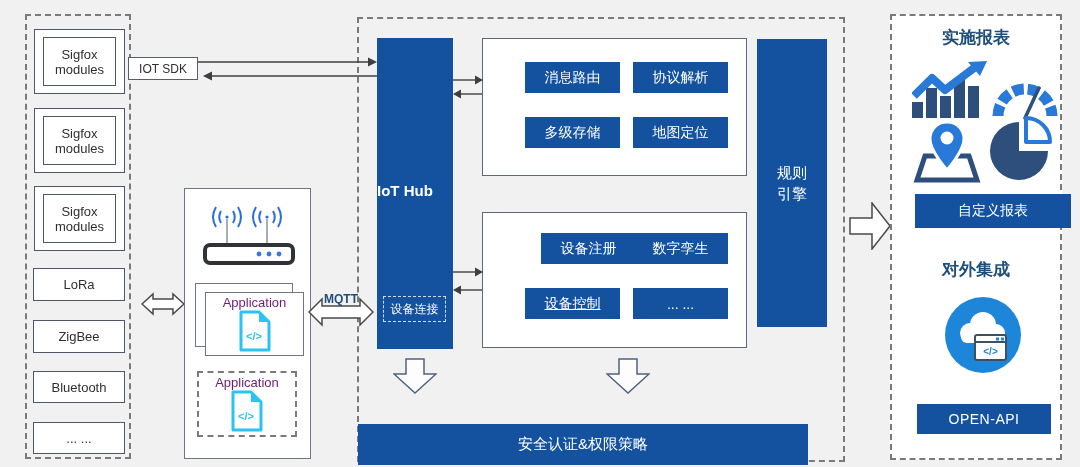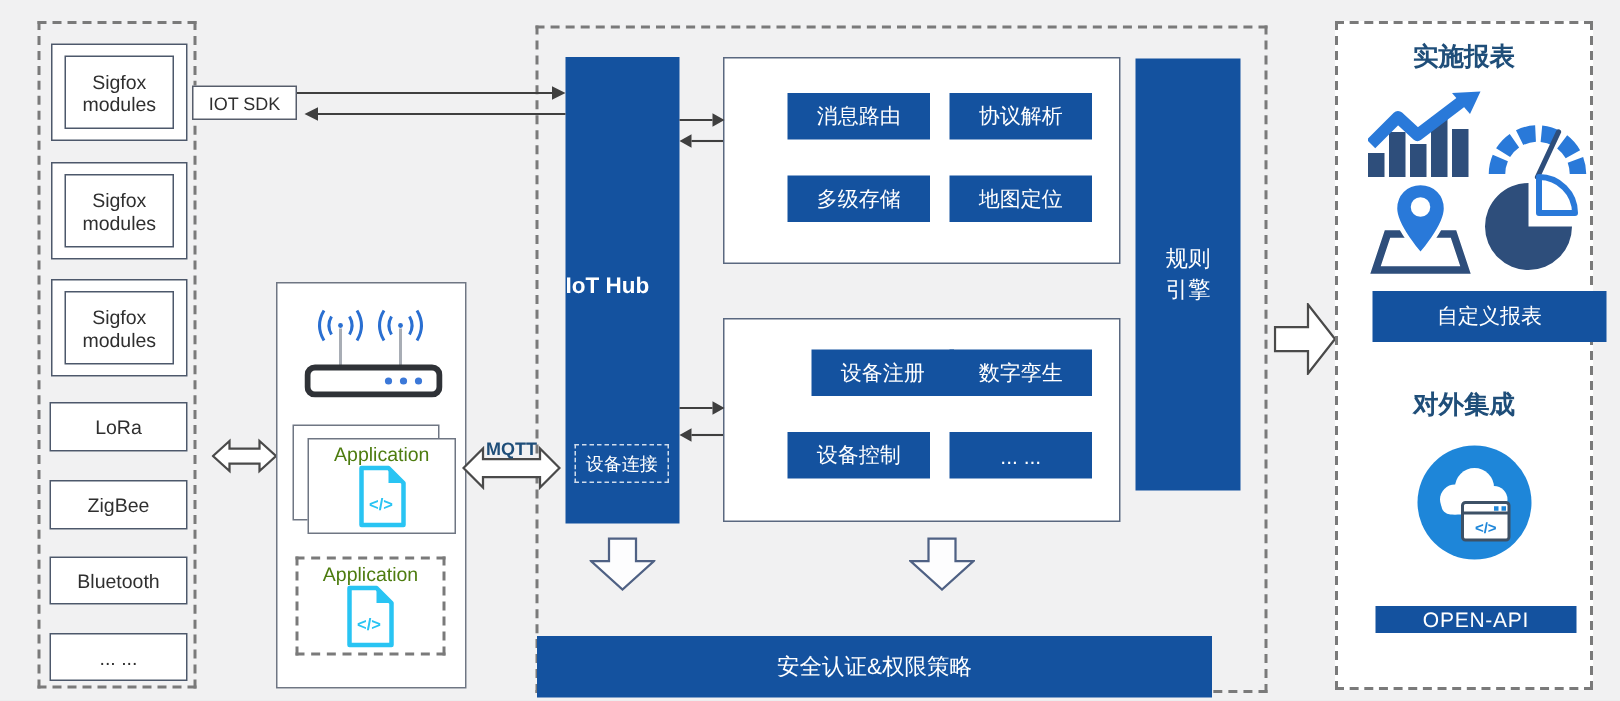--- a/index.html
+++ b/index.html
@@ -27,56 +27,56 @@
   #iot-sdk { left:128px; top:57px; width:70px; height:23px; background:#fff; border:1px solid #565d6b; font-size:12px; z-index:5; }
 
   
   #gateway   { left:184px; top:188px; width:127px; height:271px; background:#fff; border:1px solid #6f7683; }
   #router-icon { left:203px; top:203px; }
   #app-back  { left:195px; top:283px; width:98px; height:64px; background:#fff; border:1px solid #6f7683; }
   #app-front { left:205px; top:292px; width:99px; height:64px; background:#fff; border:1px solid #6f7683;
                display:flex; flex-direction:column; align-items:center; }
   #app-dashed{ left:197px; top:371px; width:100px; height:66px; background:#fff; border:2px dashed #7a7a7a;
                display:flex; flex-direction:column; align-items:center; }
-  .app-label { font-size:13px; color:#4d7c0f; margin-top:2px; }
+  .app-label { font-size:13px; color:#701a75; margin-top:2px; }
 
   #mqtt-label { left:311px; top:292px; width:60px; text-align:center; font-size:12px; font-weight:bold; color:#1F4E79; z-index:8; }
   #mqtt-arrow { left:308px; top:294px; z-index:7; }
   #arrow-lr   { left:141px; top:291px; }
 
   
   #center-panel { left:357px; top:17px; width:488px; height:445px; }
   #hub-bar  { left:377px; top:38px; width:76px; height:311px; background:#14529F; }
   #hub-title{ left:377px; top:182px; width:76px; color:#fff; font-size:15px; font-weight:bold; }
   #device-conn { left:383px; top:296px; width:63px; height:26px; border:1px dashed rgba(255,255,255,.8); color:#fff; font-size:12px; }
   #analysis-top    { left:488px; top:69px; }
   #analysis-bottom { left:488px; top:243px; }
   .group { background:#fff; border:1px solid #5a6880; }
   #group1 { left:482px; top:38px;  width:265px; height:138px; }
   #group2 { left:482px; top:212px; width:265px; height:136px; }
   .gbtn { width:95px; height:31px; position:absolute; }
   #g1b0 { left:525px; top:62px; }  #g1b1 { left:633px; top:62px; }
   #g1b2 { left:525px; top:117px; } #g1b3 { left:633px; top:117px; }
   #g2b0 { left:525px; top:233px;margin-left:16px; } #g2b1 { left:633px; top:233px; }
-  #g2b2 { left:525px; top:288px; } #g2b3 { left:633px; top:288px; }
+  #g2b2 { left:525px; top:288px;text-decoration:underline; } #g2b3 { left:633px; top:288px; }
   #rule-engine { left:757px; top:39px; width:70px; height:288px; background:#14529F; }
   #rule-engine span { width:34px; font-size:15px; line-height:21px; word-break:break-all; color:#fff; text-align:center; }
   #security-bar { left:358px; top:400px; width:450px; height:41px; font-size:15px;margin-top:24px; }
   #arrow-down1 { left:393px; top:358px; } #arrow-down2 { left:606px; top:358px; }
   #arrow-right-big { left:849px; top:202px; }
 
   
   #right-panel { left:890px; top:14px; width:172px; height:446px; background:#fff; }
   .rp-title { left:890px; width:172px; text-align:center; font-size:17px; font-weight:bold; color:#1F4E79; }
   #reports-title { top:26px; } #integration-title { top:258px; }
   #icon-trend { left:912px; top:60px; } #icon-gauge { left:992px; top:72px; }
   #icon-pin   { left:913px; top:122px; } #icon-pie  { left:988px; top:114px; }
   #btn-custom-report { left:915px; top:194px; width:156px; height:34px;font-family:Liberation Mono, monospace; }
   #icon-cloud { left:944px; top:296px; }
-  #btn-open-api { left:917px; top:404px; width:134px; height:18px; letter-spacing:.5px; }
+  #btn-open-api { left:917px; top:404px; width:134px; height:30px; letter-spacing:.5px; }
 
   #thin-arrows { left:0; top:0; pointer-events:none; z-index:6; }
   svg { display:block; }
 </style>
 </head>
 <body>
 
 <div id="canvas">
 
   <div id="left-panel" class="abs dashed"></div>

